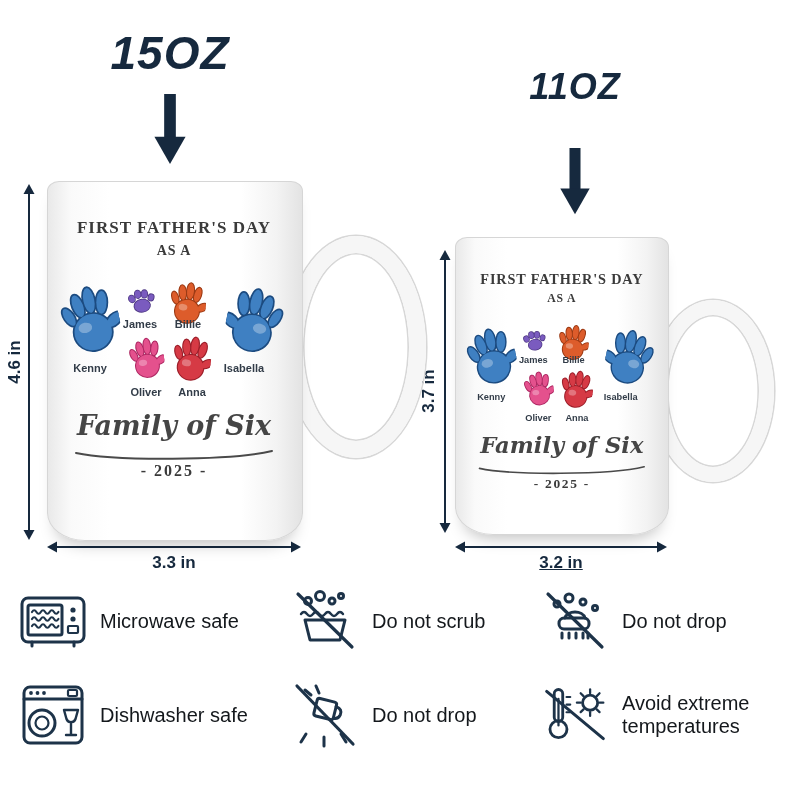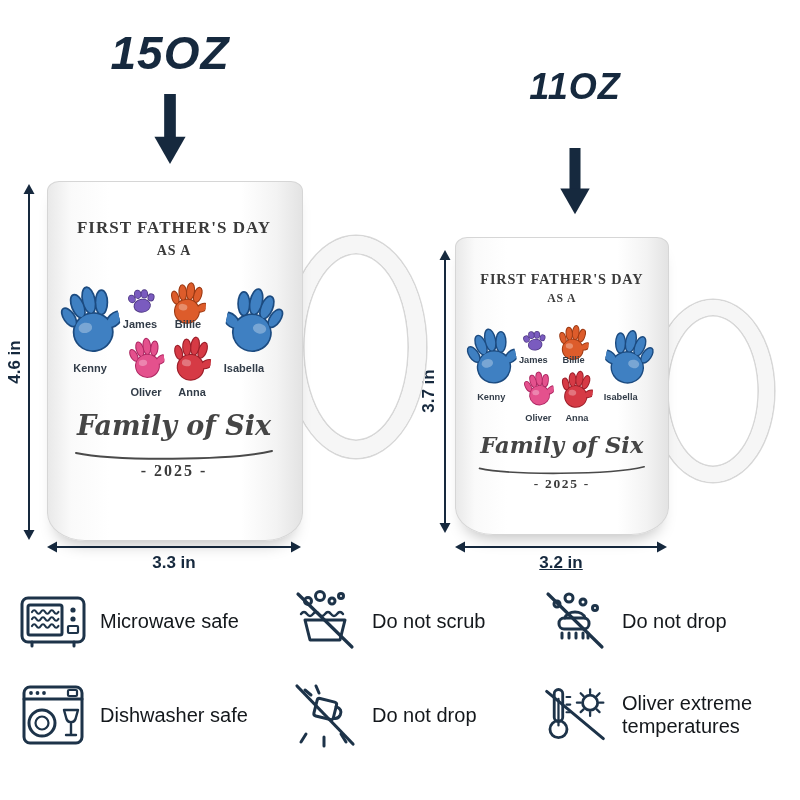--- a/index.html
+++ b/index.html
@@ -332,17 +332,17 @@
             <line x1="52" y1="28" x2="52" y2="32" stroke-width="2.4"></line>
           <line x1="38" y1="18" x2="42" y2="18" stroke-width="2.4"></line>
             <line x1="62" y1="18" x2="66" y2="18" stroke-width="2.4"></line>
           <line x1="42" y1="8" x2="45" y2="11" stroke-width="2.4"></line>
             <line x1="62" y1="8" x2="59" y2="11" stroke-width="2.4"></line>
           <line x1="42" y1="28" x2="45" y2="25" stroke-width="2.4"></line>
             <line x1="62" y1="28" x2="59" y2="25" stroke-width="2.4"></line>
           <line x1="6" y1="6" x2="66" y2="56" stroke-width="3.2"></line>
         </svg>
       </div>
-      <div class="care-label" style="max-width:150px;">Oliver extreme temperatures</div>
+      <div class="care-label" style="max-width:150px;">Avoid extreme temperatures</div>
     </div>
 
   </div>
 </div>
 
 </body></html>

